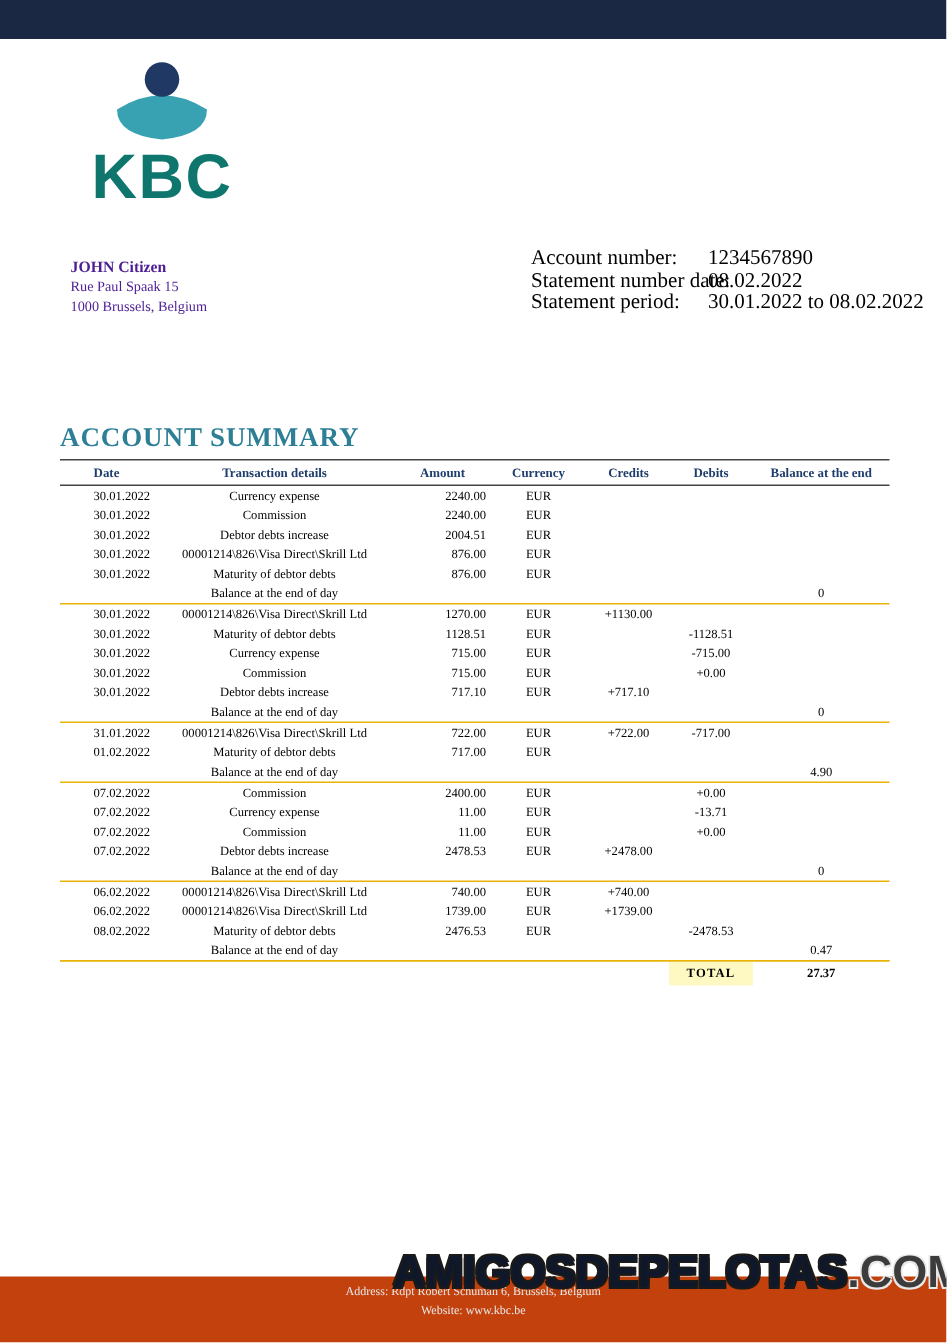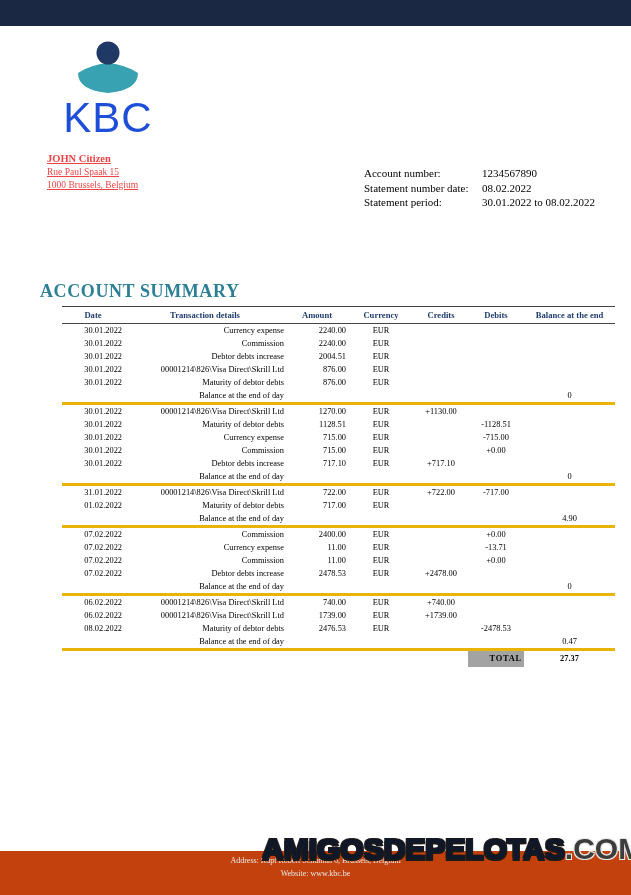--- a/index.html
+++ b/index.html
@@ -13,59 +13,59 @@
   .topbar {
     position: absolute; top: 0; left: 0;
     width: 631px; height: 26px;
     background: #1a2844;
   }
   
   .logo { position: absolute; left: 46px; top: 40px; width: 124px; text-align: center; }
   .logo-symbol { display: block; margin: 0 auto; }
   .logo-text {
     font-family: "Liberation Sans", sans-serif;
-    font-weight: normal; font-size: 42px; line-height: 44px;
-    color: #1d4ed8; letter-spacing: 1px;
-  }
-  
-  .holder { position: absolute; left: 47px; top: 152px; color: #ef4444; text-decoration: underline; }
+    font-weight: bold; font-size: 42px; line-height: 44px;
+    color: #0f766e; letter-spacing: 1px;
+  }
+  
+  .holder { position: absolute; left: 47px; top: 172px; color: #4c1d95; }
   .holder-name { font-weight: bold; font-size: 10.5px; line-height: 14px; }
   .holder-line { font-size: 9.5px; line-height: 13px; }
   
-  .stmt-info { position: absolute; left: 364px; top: 166px; font-size: 11px; color: #000; }
+  .stmt-info { position: absolute; left: 354px; top: 166px; font-size: 14px; color: #000; }
   .stmt-row { line-height: 14.5px; white-space: nowrap; }
   .stmt-label { display: inline-block; width: 118px; }
   .stmt-value { display: inline-block; }
   
   .summary-title {
     position: absolute; left: 40px; top: 281px;
     font-size: 18px; font-weight: bold; letter-spacing: 0.6px;
     color: #2d7f96;
   }
   
   .table-wrap { position: absolute; left: 40px; top: 306px; width: 553px; }
-  table.summary { border-collapse: collapse; width: 553px; table-layout: fixed; margin-left: 22px; }
+  table.summary { border-collapse: collapse; width: 553px; table-layout: fixed; }
   table.summary th {
     color: #1f3d6d; font-weight: bold; font-size: 8.6px;
     border-top: 1px solid #444; border-bottom: 1px solid #444;
     padding: 3px 1px; text-align: center; font-family: "Liberation Serif", serif;
   }
   table.summary td {
     font-size: 8.4px; color: #000; height: 13px; line-height: 13px;
     padding: 0 2px; overflow: hidden; white-space: nowrap;
   }
   td.c-date { text-align: right; padding-left: 4px; }
-  td.c-details { text-align: right; }
+  td.c-details { text-align: center; }
   td.c-amount { text-align: right; padding-right: 8px; }
   td.c-currency, td.c-credits, td.c-debits, td.c-balance { text-align: center; }
-  tr.balance-row td { border-bottom: 3px solid #eab308; font-family: Liberation Serif, serif; }
+  tr.balance-row td { border-bottom: 1px solid #eab308; font-family: Liberation Serif, serif; }
   tr.total-row td { height: 16px; line-height: 16px; }
   td.total-label {
-    background: #a3a3a3; color: #ffffff; font-weight: bold;
-    text-align: right; letter-spacing: 0.8px; font-size: 8.8px;
+    background: #fef9c3; color: #ffffff; font-weight: bold;
+    text-align: center; letter-spacing: 0.8px; font-size: 8.8px;
   }
   td.total-value { font-weight: bold; text-align: center; color: #17365d; font-size: 8.8px; }
   
   .watermark {
     position: absolute; top: 832px; left: 262px; z-index: 5;
     font-family: "Liberation Sans", sans-serif; font-weight: bold;
     font-size: 30px; white-space: nowrap; letter-spacing: 0px;
   }
   .wm-main {
     color: #0f172a;

